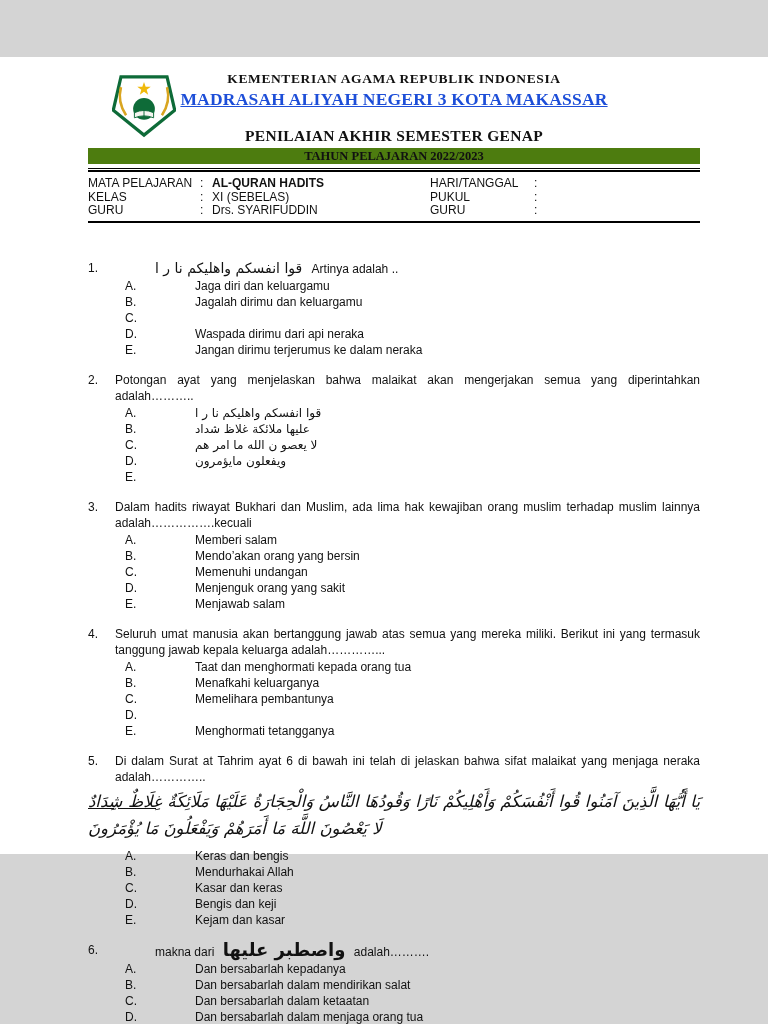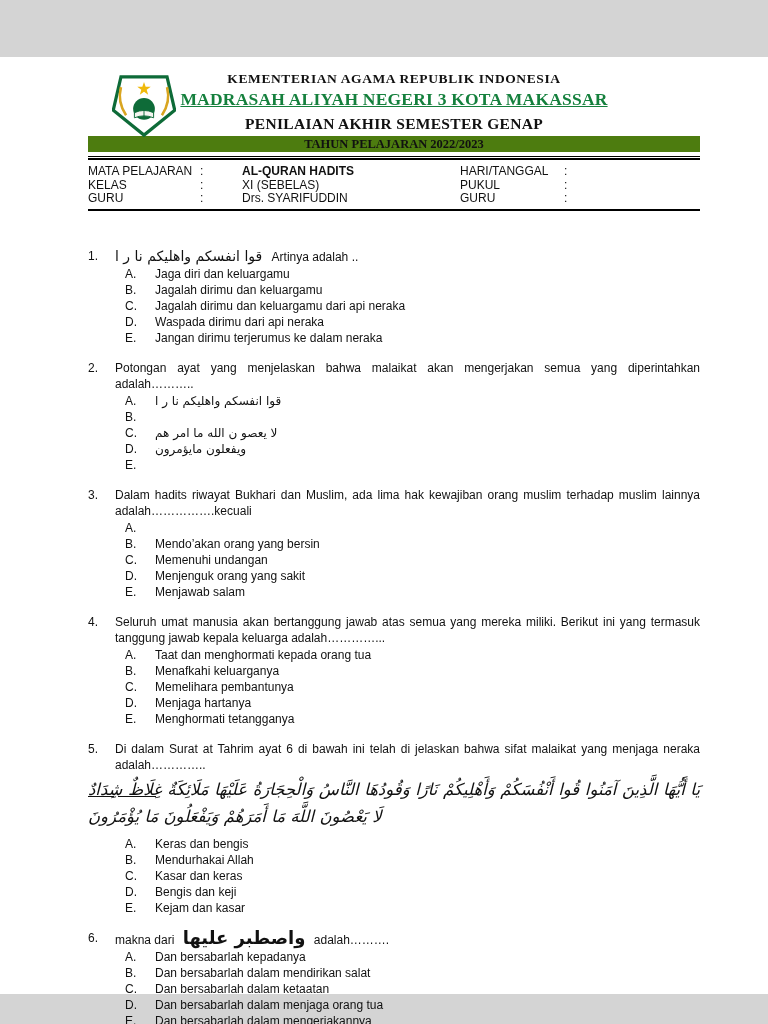--- a/index.html
+++ b/index.html
@@ -7,66 +7,66 @@
   body {
     background:#d4d4d4;
     font-family:"Liberation Sans", sans-serif;
     position:relative;
     overflow:hidden;
     color:#111;
   }
   .page {
     position:absolute;
     top:57px; left:0;
-    width:768px; height:937px;
+    width:768px; height:797px;
     background:#ffffff;
   }
   .content { padding:14px 68px 0 88px; position:relative; }
 
   
   .header { position:relative; text-align:center; font-family:"Liberation Serif", serif; }
   .logo {
     position:absolute; left:24px; top:1px;
     width:64px; height:66px;
   }
   .ministry { font-size:13.5px; font-weight:bold; letter-spacing:.6px; line-height:16px; }
   .school {
-    font-size:17.5px; font-weight:bold; color:#15803d;
+    font-size:17.5px; font-weight:bold; color:#1d4ed8;
     text-decoration:underline; line-height:21px; margin-top:2px; letter-spacing:.2px;
   }
-  .exam-title { font-size:15.5px; font-weight:bold; line-height:19px; margin-top:4px; letter-spacing:.3px; }
+  .exam-title { font-size:15.5px; font-weight:bold; line-height:19px; margin-top:16px; letter-spacing:.3px; }
   .year-band {
     margin-top:3px; background:#4d7c0f;
     font-size:12.5px; font-weight:bold; line-height:16px; padding:0;
   }
 
   .rule-thick { margin-top:4px; border-top:1px solid #000; border-bottom:2px solid #000; height:4px; }
   .rule-thin  { margin-top:3px; border-top:2px solid #000; height:0; }
 
   
   .info { margin-top:5px; font-size:12px; }
   .irow { display:flex; line-height:13.5px; }
   .ilabel  { flex:none; width:112px; white-space:nowrap; }
   .icolon  { flex:none; width:12px; }
-  .ivalue  { flex:none; width:218px; white-space:nowrap;margin-left:30px; }
+  .ivalue  { flex:none; width:218px; white-space:nowrap; }
   .irlabel { flex:none; width:104px; white-space:nowrap; }
   .ircolon { flex:none; width:12px; }
   .irvalue { flex:1; }
   .v-bold { font-weight:bold; }
 
   
   .questions { margin-top:37px; font-size:12px; }
   .question { margin-bottom:13px; }
   .q-head { display:flex; line-height:16px; margin-bottom:1px; }
   .q-num  { flex:none; width:27px; }
   .q-text { flex:1; text-align:justify; }
-  .q-text.no-just { text-align:left; }
+  .q-text.no-just { text-align:left;margin-left:40px; }
   .opt { display:flex; line-height:16.2px; }
   .opt .letter { flex:none; width:30px; margin-left:37px; }
-  .opt .text   { flex:1; }
+  .opt .text   { flex:1;margin-left:40px; }
 
   
   .ar { font-family:"DejaVu Sans", sans-serif; }
   .q1-ar { font-size:14px; margin-right:6px; }
   .opt-ar { font-size:12px; }
   .q6-ar { font-size:18px; font-weight:bold; margin:0 5px; }
   .verse {
     direction:rtl;
     text-align:justify;
     text-align-last:left;
@@ -147,21 +147,20 @@
           <div class="opt">
               <span class="letter">A.</span>
               <span class="text">Jaga diri dan keluargamu</span>
             </div>
           <div class="opt">
               <span class="letter">B.</span>
               <span class="text">Jagalah dirimu dan keluargamu</span>
             </div>
           <div class="opt">
               <span class="letter">C.</span>
-              <span class="text">Jagalah dirimu dan keluargamu dari api neraka</span>
             </div>
           <div class="opt">
               <span class="letter">D.</span>
               <span class="text">Waspada dirimu dari api neraka</span>
             </div>
           <div class="opt">
               <span class="letter">E.</span>
               <span class="text">Jangan dirimu terjerumus ke dalam neraka</span>
             </div>
         </div>
@@ -172,20 +171,21 @@
           <span class="q-num">2.</span>
           <span class="q-text">Potongan ayat yang menjelaskan bahwa malaikat akan mengerjakan semua yang diperintahkan adalah………..</span>
         </div>
         <div class="options">
           <div class="opt">
               <span class="letter">A.</span>
               <span class="text"><span class="ar opt-ar" dir="rtl">قوا انفسكم واهليكم نا ر ا</span></span>
             </div>
           <div class="opt">
               <span class="letter">B.</span>
+              <span class="text"><span class="ar opt-ar" dir="rtl">عليها ملائكة غلاظ شداد</span></span>
             </div>
           <div class="opt">
               <span class="letter">C.</span>
               <span class="text"><span class="ar opt-ar" dir="rtl">لا يعصو ن الله ما امر هم</span></span>
             </div>
           <div class="opt">
               <span class="letter">D.</span>
               <span class="text"><span class="ar opt-ar" dir="rtl">ويفعلون مايؤمرون</span></span>
             </div>
           <div class="opt">
@@ -195,20 +195,21 @@
       </div>
 
       <div class="question">
         <div class="q-head">
           <span class="q-num">3.</span>
           <span class="q-text">Dalam hadits riwayat Bukhari dan Muslim, ada lima hak kewajiban orang muslim terhadap muslim lainnya adalah…………….kecuali</span>
         </div>
         <div class="options">
           <div class="opt">
               <span class="letter">A.</span>
+              <span class="text">Memberi salam</span>
             </div>
           <div class="opt">
               <span class="letter">B.</span>
               <span class="text">Mendo’akan orang yang bersin</span>
             </div>
           <div class="opt">
               <span class="letter">C.</span>
               <span class="text">Memenuhi undangan</span>
             </div>
           <div class="opt">
@@ -235,21 +236,20 @@
           <div class="opt">
               <span class="letter">B.</span>
               <span class="text">Menafkahi keluarganya</span>
             </div>
           <div class="opt">
               <span class="letter">C.</span>
               <span class="text">Memelihara pembantunya</span>
             </div>
           <div class="opt">
               <span class="letter">D.</span>
-              <span class="text">Menjaga hartanya</span>
             </div>
           <div class="opt">
               <span class="letter">E.</span>
               <span class="text">Menghormati tetangganya</span>
             </div>
         </div>
       </div>
 
       <div class="question">
         <div class="q-head">

